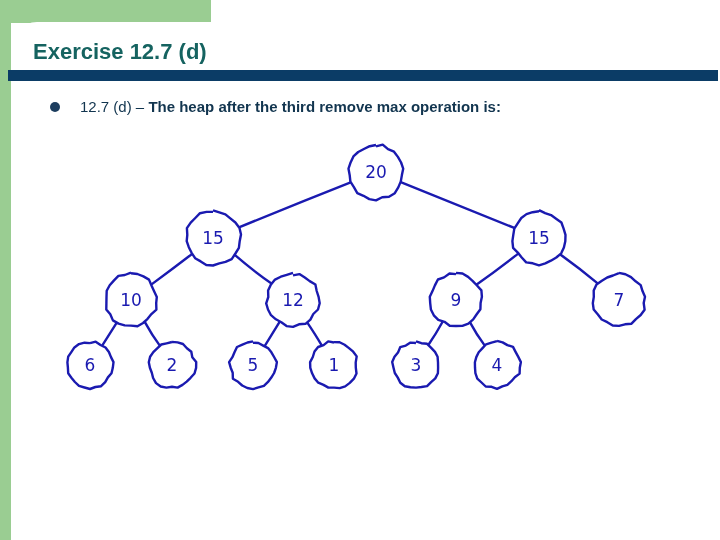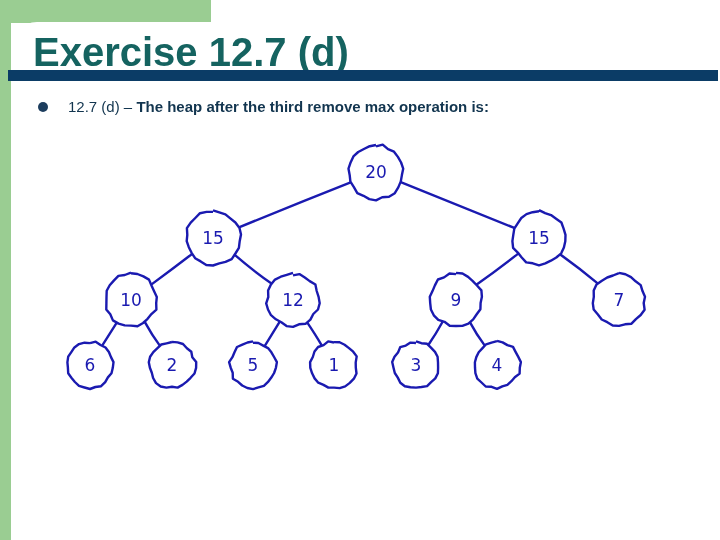--- a/index.html
+++ b/index.html
@@ -44,39 +44,39 @@
     border-top-left-radius: 26px;
   }
   
   .slide-title {
     position: absolute;
     left: 33px;
     top: 33px;
     width: 640px;
     height: 40px;
     color: #156360;
-    font-size: 40px;
+    font-size: 22px;
     font-weight: bold;
     line-height: 38px;
     letter-spacing: 0px;
     white-space: nowrap;
   }
   
   .blue-rule {
     position: absolute;
     left: 8px;
     top: 70px;
     width: 710px;
     height: 11px;
     background: #0b3c66;
   }
   
   .bullet-row {
     position: absolute;
-    left: 38px;
+    left: 50px;
     top: 97px;
     width: 660px;
     display: flex;
     align-items: flex-start;
     text-align: center;
   }
   .bullet-marker {
     width: 10px;
     height: 10px;
     border-radius: 50%;

